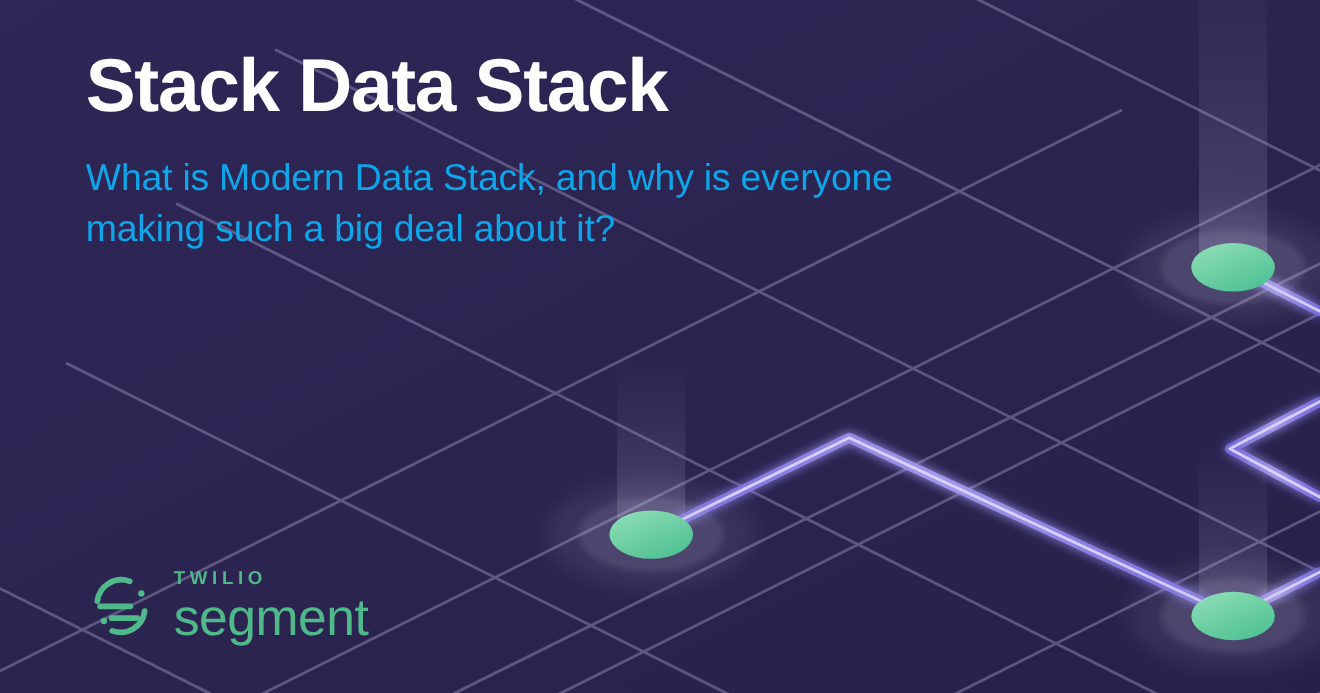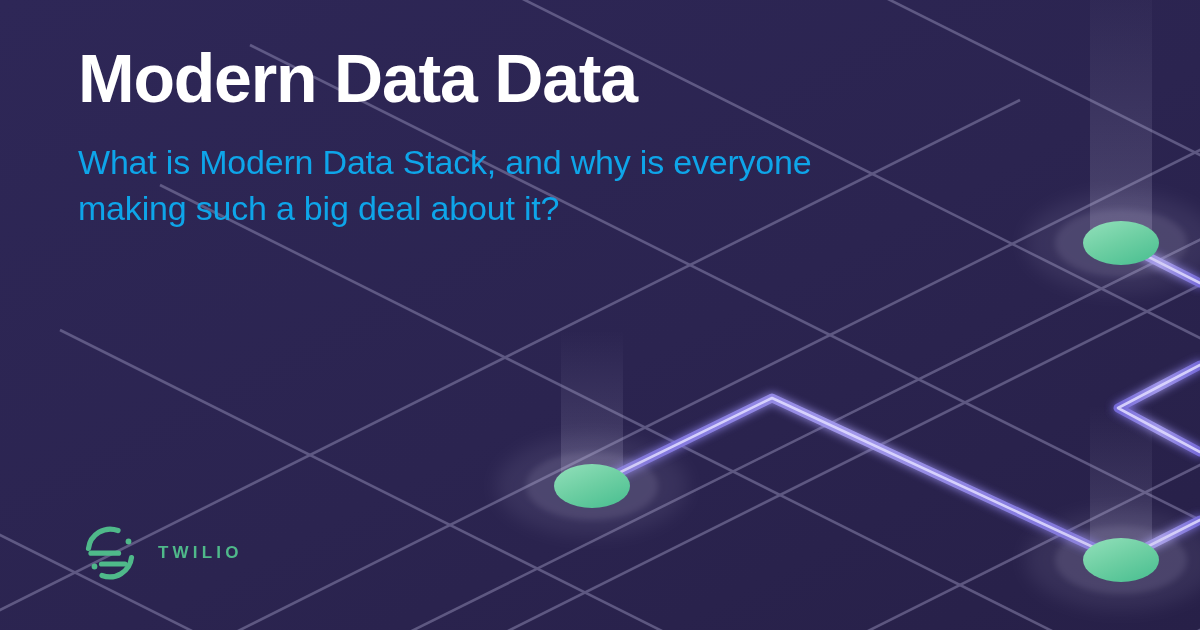--- a/index.html
+++ b/index.html
@@ -208,36 +208,37 @@
 
       <g>
         <ellipse cx="1121" cy="560" rx="96" ry="50" fill="#b9b4d8" opacity="0.10" filter="url(#softBlur)"></ellipse>
         <ellipse cx="1121" cy="560" rx="66" ry="34" fill="#cfc9e8" opacity="0.13" filter="url(#lightBlur)"></ellipse>
         <ellipse cx="1121" cy="560" rx="38" ry="22" fill="url(#nodeGrad)"></ellipse>
       </g>
     </g>
   </svg>
 
   <div id="text-block">
-    <h1 id="page-title">Modern Data Data</h1>
+    <h1 id="page-title">Stack Data Stack</h1>
     <p id="page-subtitle">What is Modern Data Stack, and why is everyone making such a big deal about it?</p>
   </div>
 
   <div id="logo-lockup">
     <svg id="logo-mark" width="64" height="64" viewBox="0 0 64 64" aria-hidden="true">
       <g fill="none" stroke="#4fb98a" stroke-width="5.2" stroke-linecap="round">
 
         <path d="M 10.5 27.5 A 22 22 0 0 1 40 9.5"></path>
 
         <path d="M 53.5 36.5 A 22 22 0 0 1 24 54.5"></path>
 
         <path d="M 13 32.2 L 40.5 32.2"></path>
         <path d="M 23.5 43 L 47 43"></path>
       </g>
       <circle cx="50.5" cy="20.5" r="2.9" fill="#4fb98a"></circle>
       <circle cx="16.5" cy="45.5" r="2.9" fill="#4fb98a"></circle>
     </svg>
     <div id="logo-wordmark-group">
       <div id="logo-twilio">TWILIO</div>
+      <div id="logo-segment">segment</div>
     </div>
   </div>
 
 </div>
 
 </body></html>

